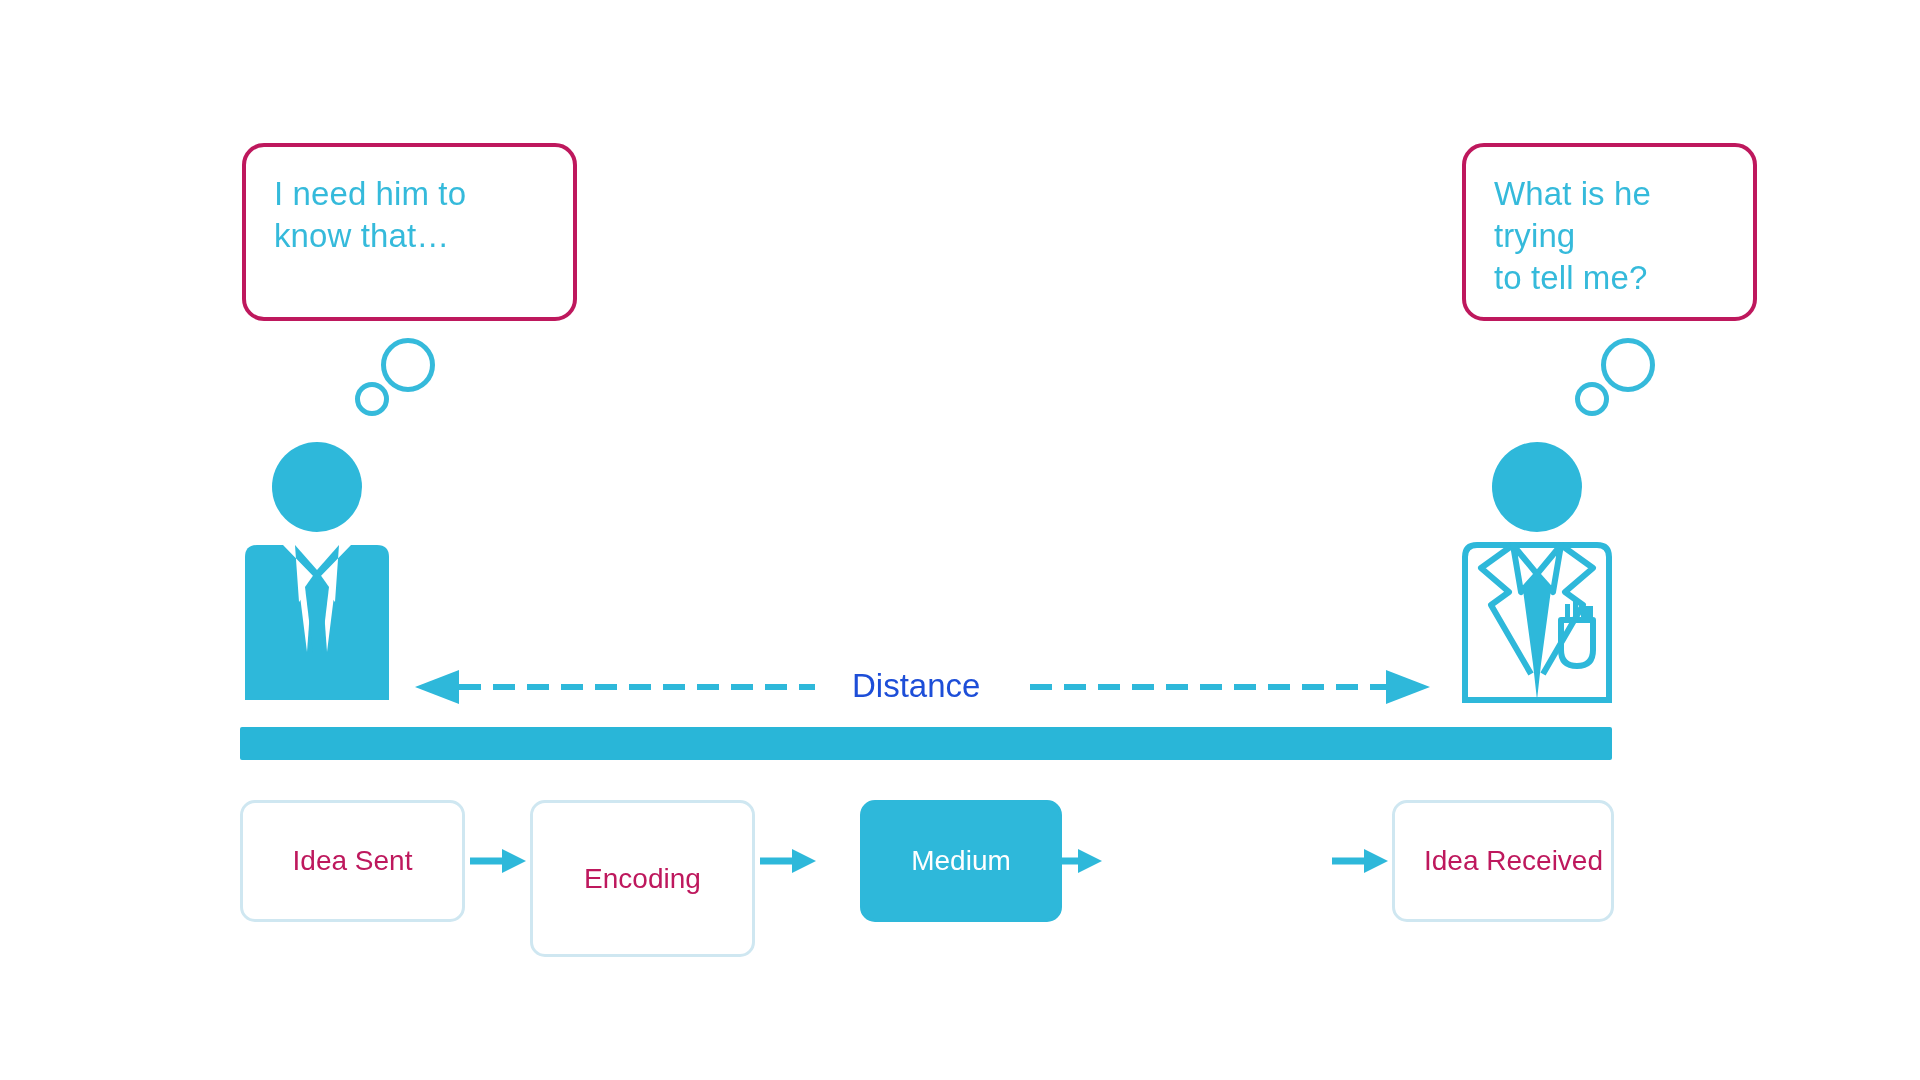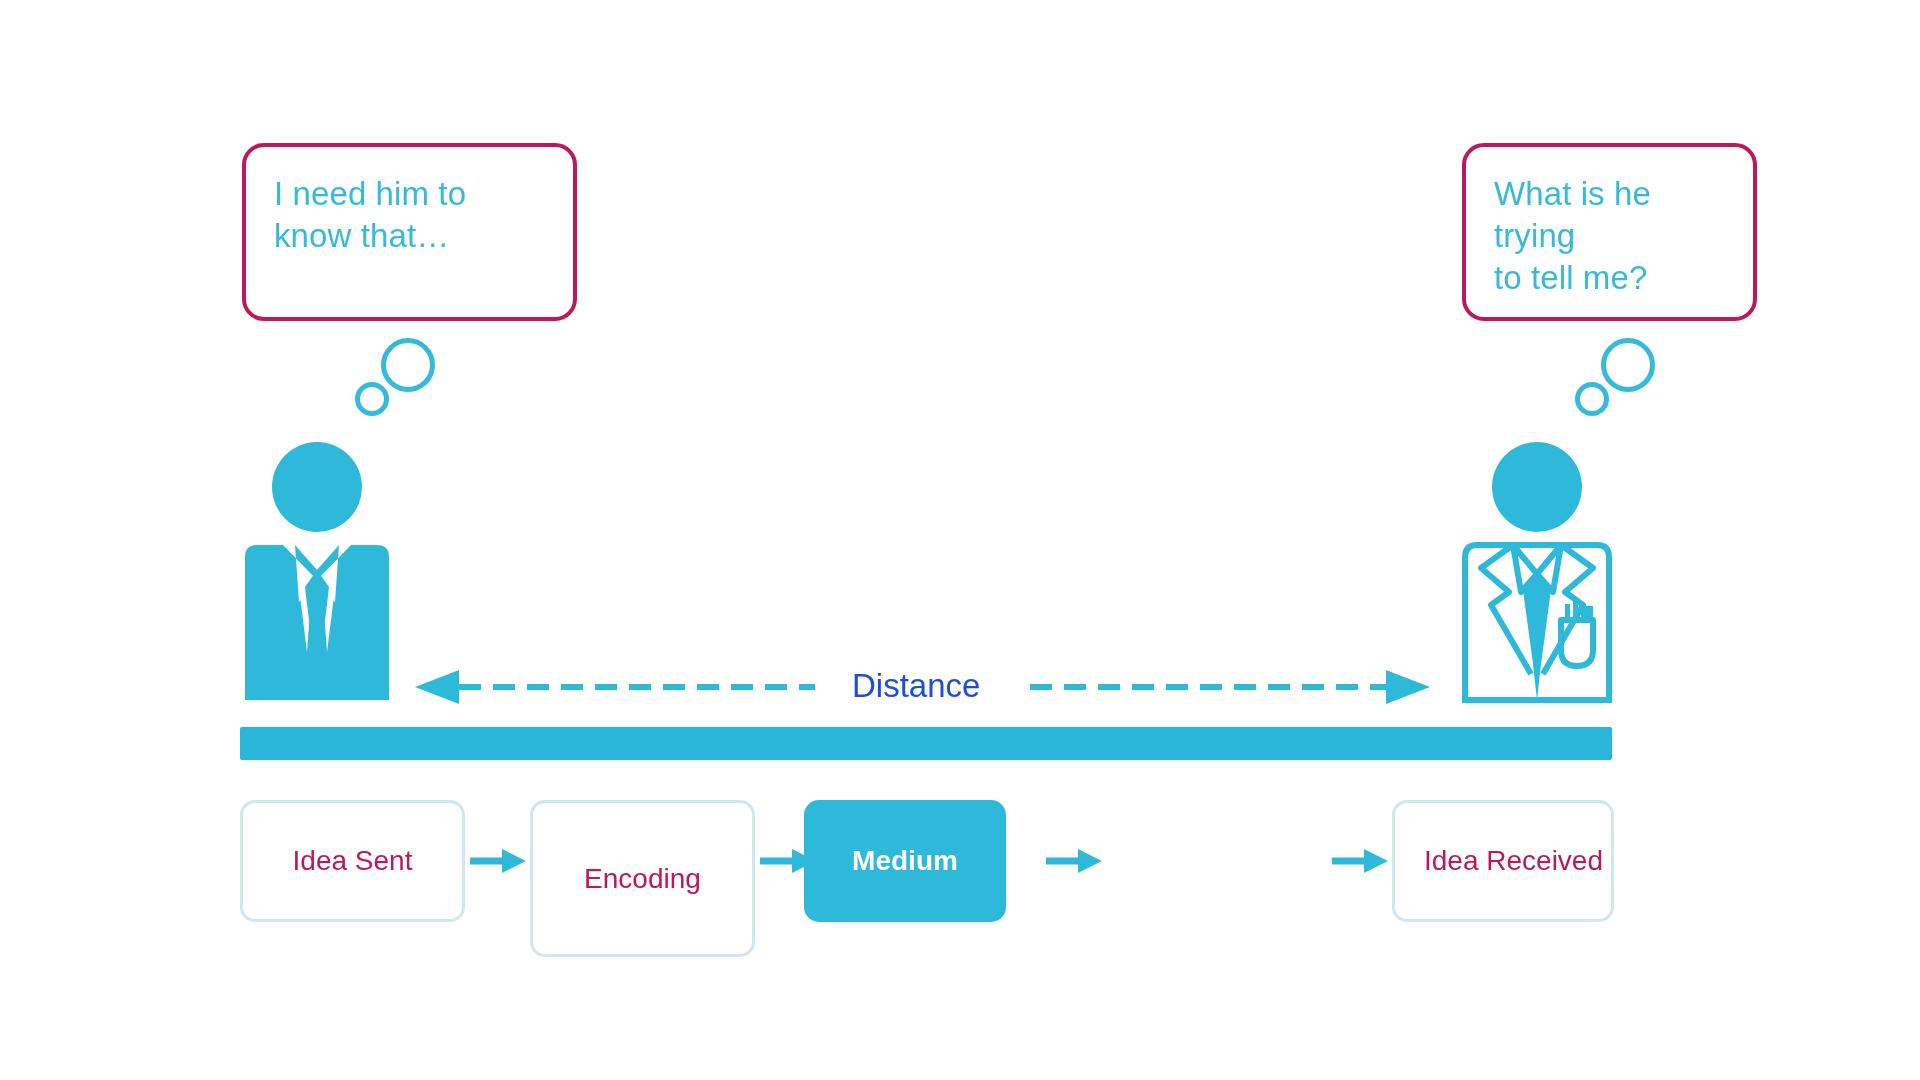--- a/index.html
+++ b/index.html
@@ -193,21 +193,21 @@
     <span>Encoding</span>
   </div>
 
   <div class="flow-arrow" style="left:760px; top:846px; width:56px; height:30px;">
     <svg width="56" height="30" viewBox="0 0 56 30" xmlns="http://www.w3.org/2000/svg">
       <line x1="0" y1="15" x2="34" y2="15" stroke="#2EB8DA" stroke-width="7"></line>
       <polygon points="56,15 32,3 32,27" fill="#2EB8DA"></polygon>
     </svg>
   </div>
 
-  <div class="process-box filled" style="left:804px; top:800px; width:202px; height:122px;font-weight:bold;">
+  <div class="process-box filled" style="left:860px; top:800px; width:202px; height:122px;">
     <span>Medium</span>
   </div>
 
   <div class="flow-arrow" style="left:1046px; top:846px; width:56px; height:30px;">
     <svg width="56" height="30" viewBox="0 0 56 30" xmlns="http://www.w3.org/2000/svg">
       <line x1="0" y1="15" x2="34" y2="15" stroke="#2EB8DA" stroke-width="7"></line>
       <polygon points="56,15 32,3 32,27" fill="#2EB8DA"></polygon>
     </svg>
   </div>
 

